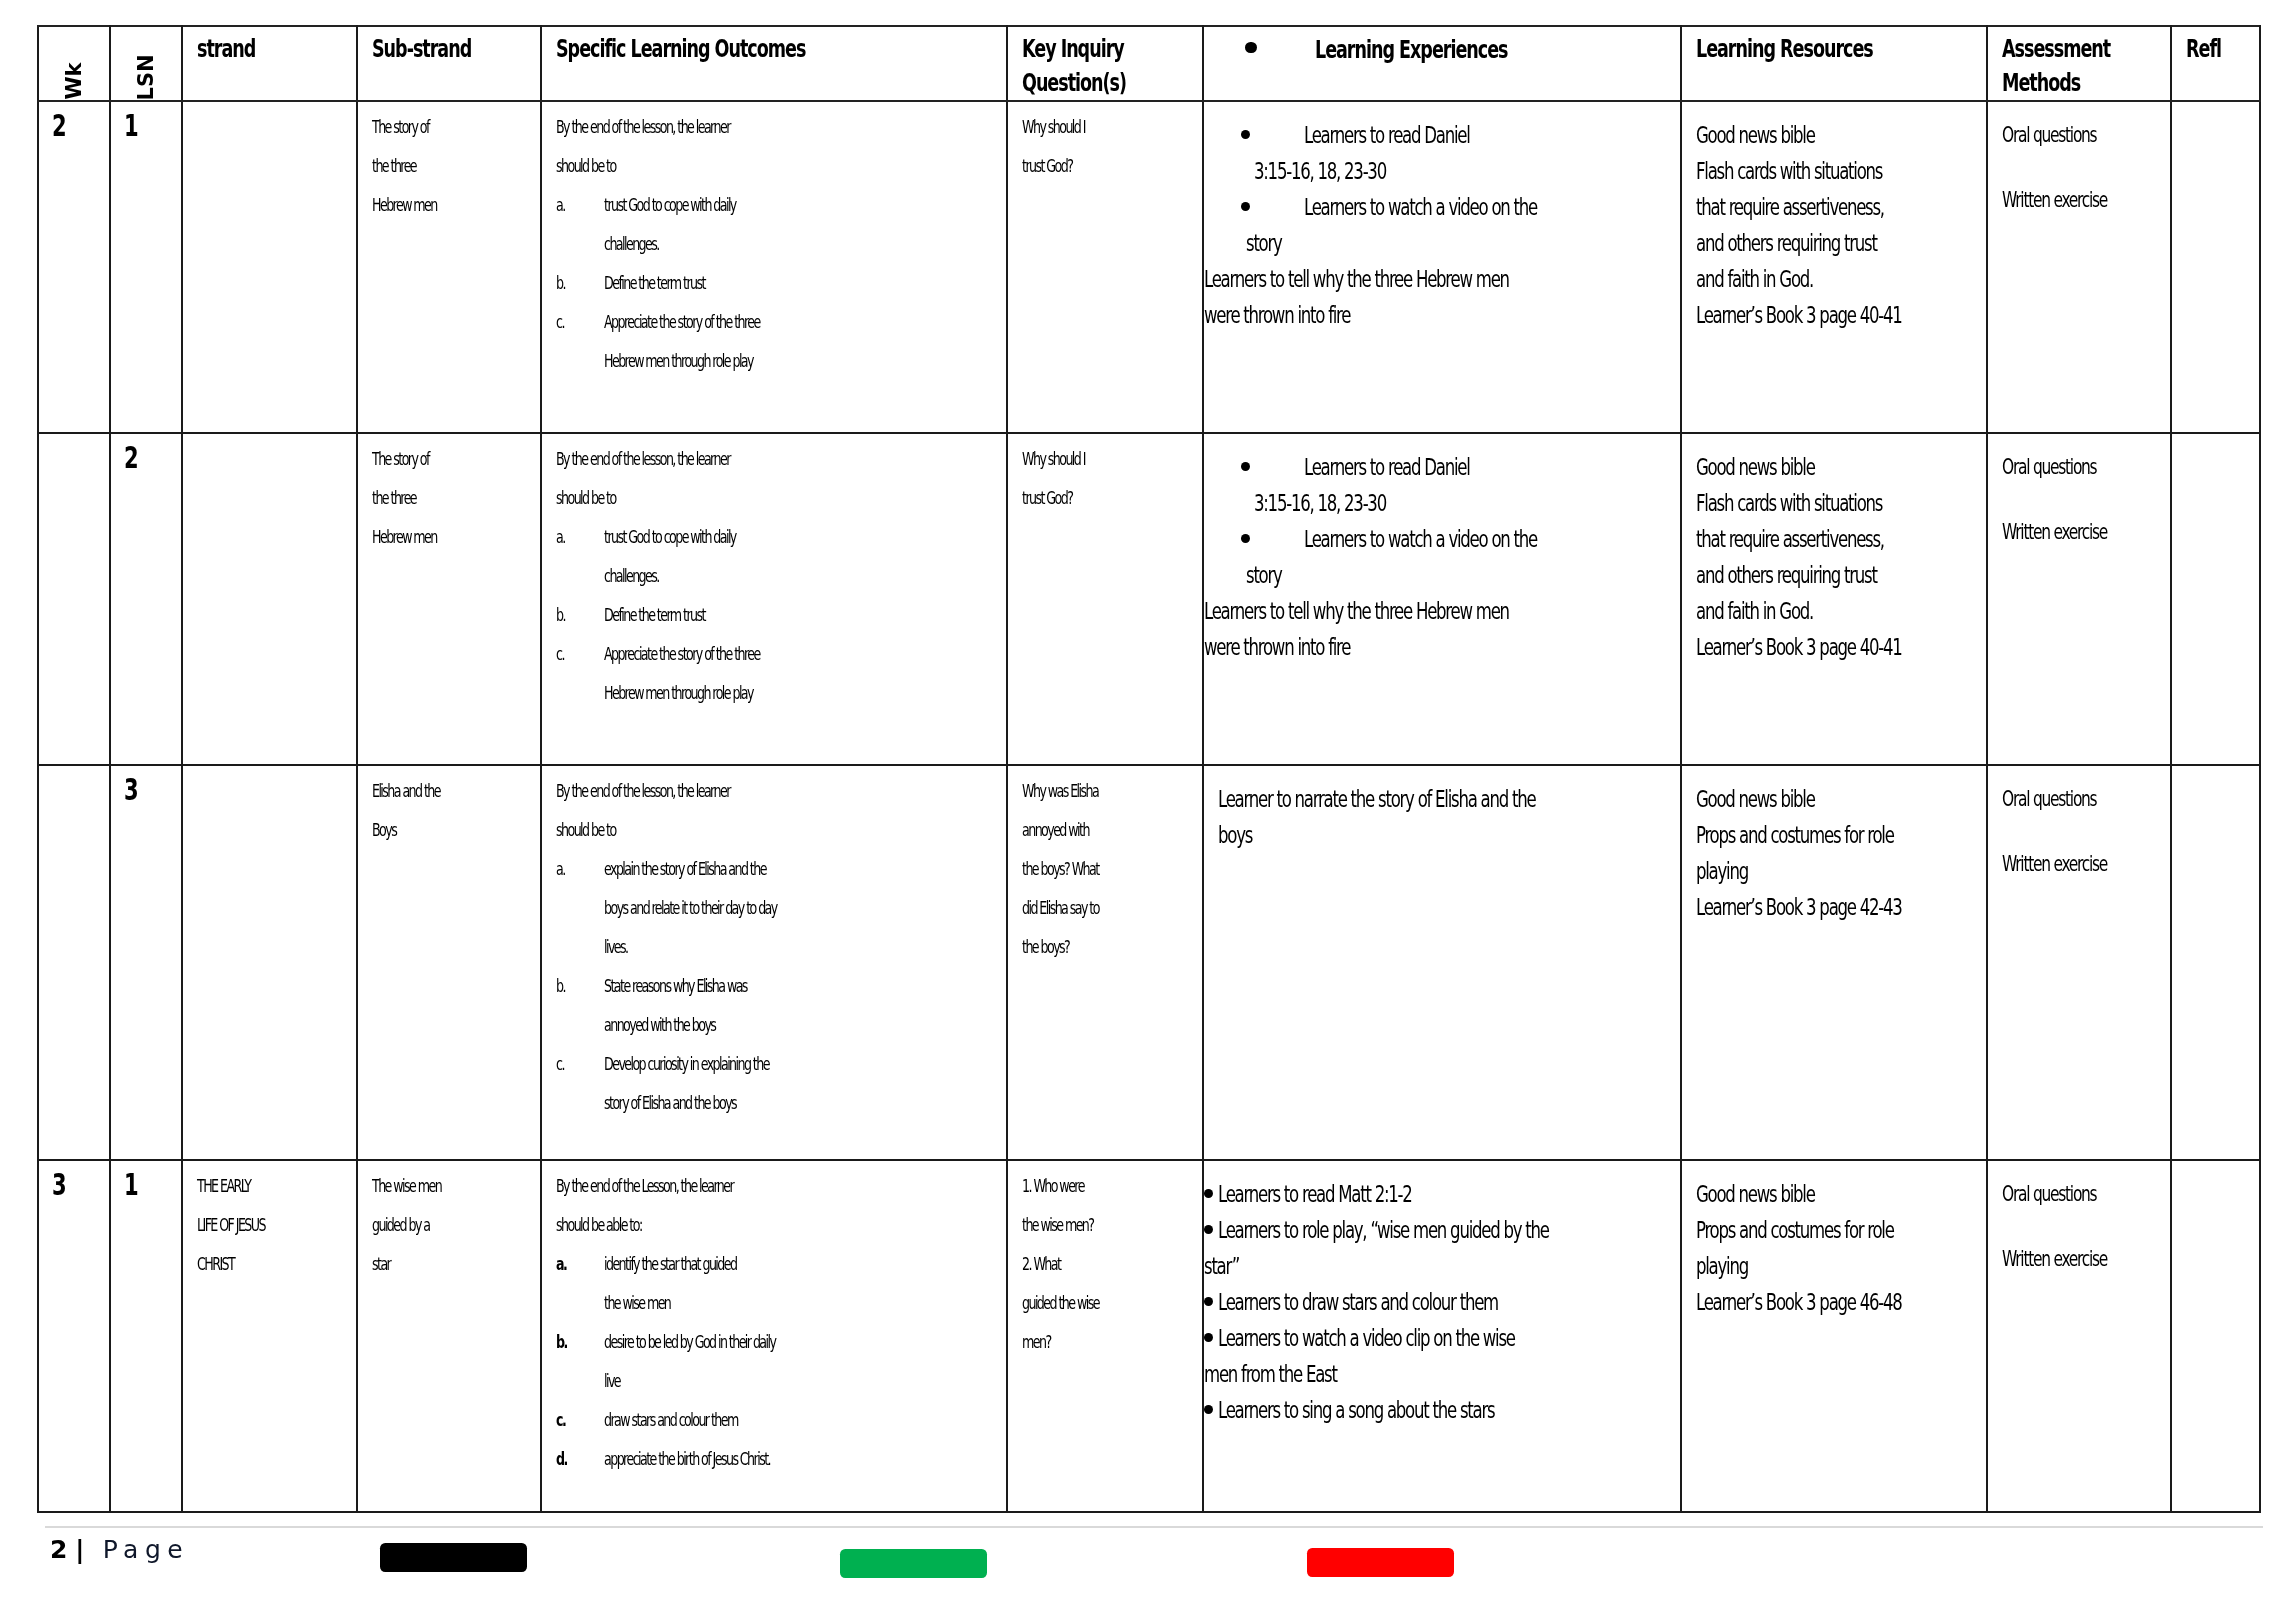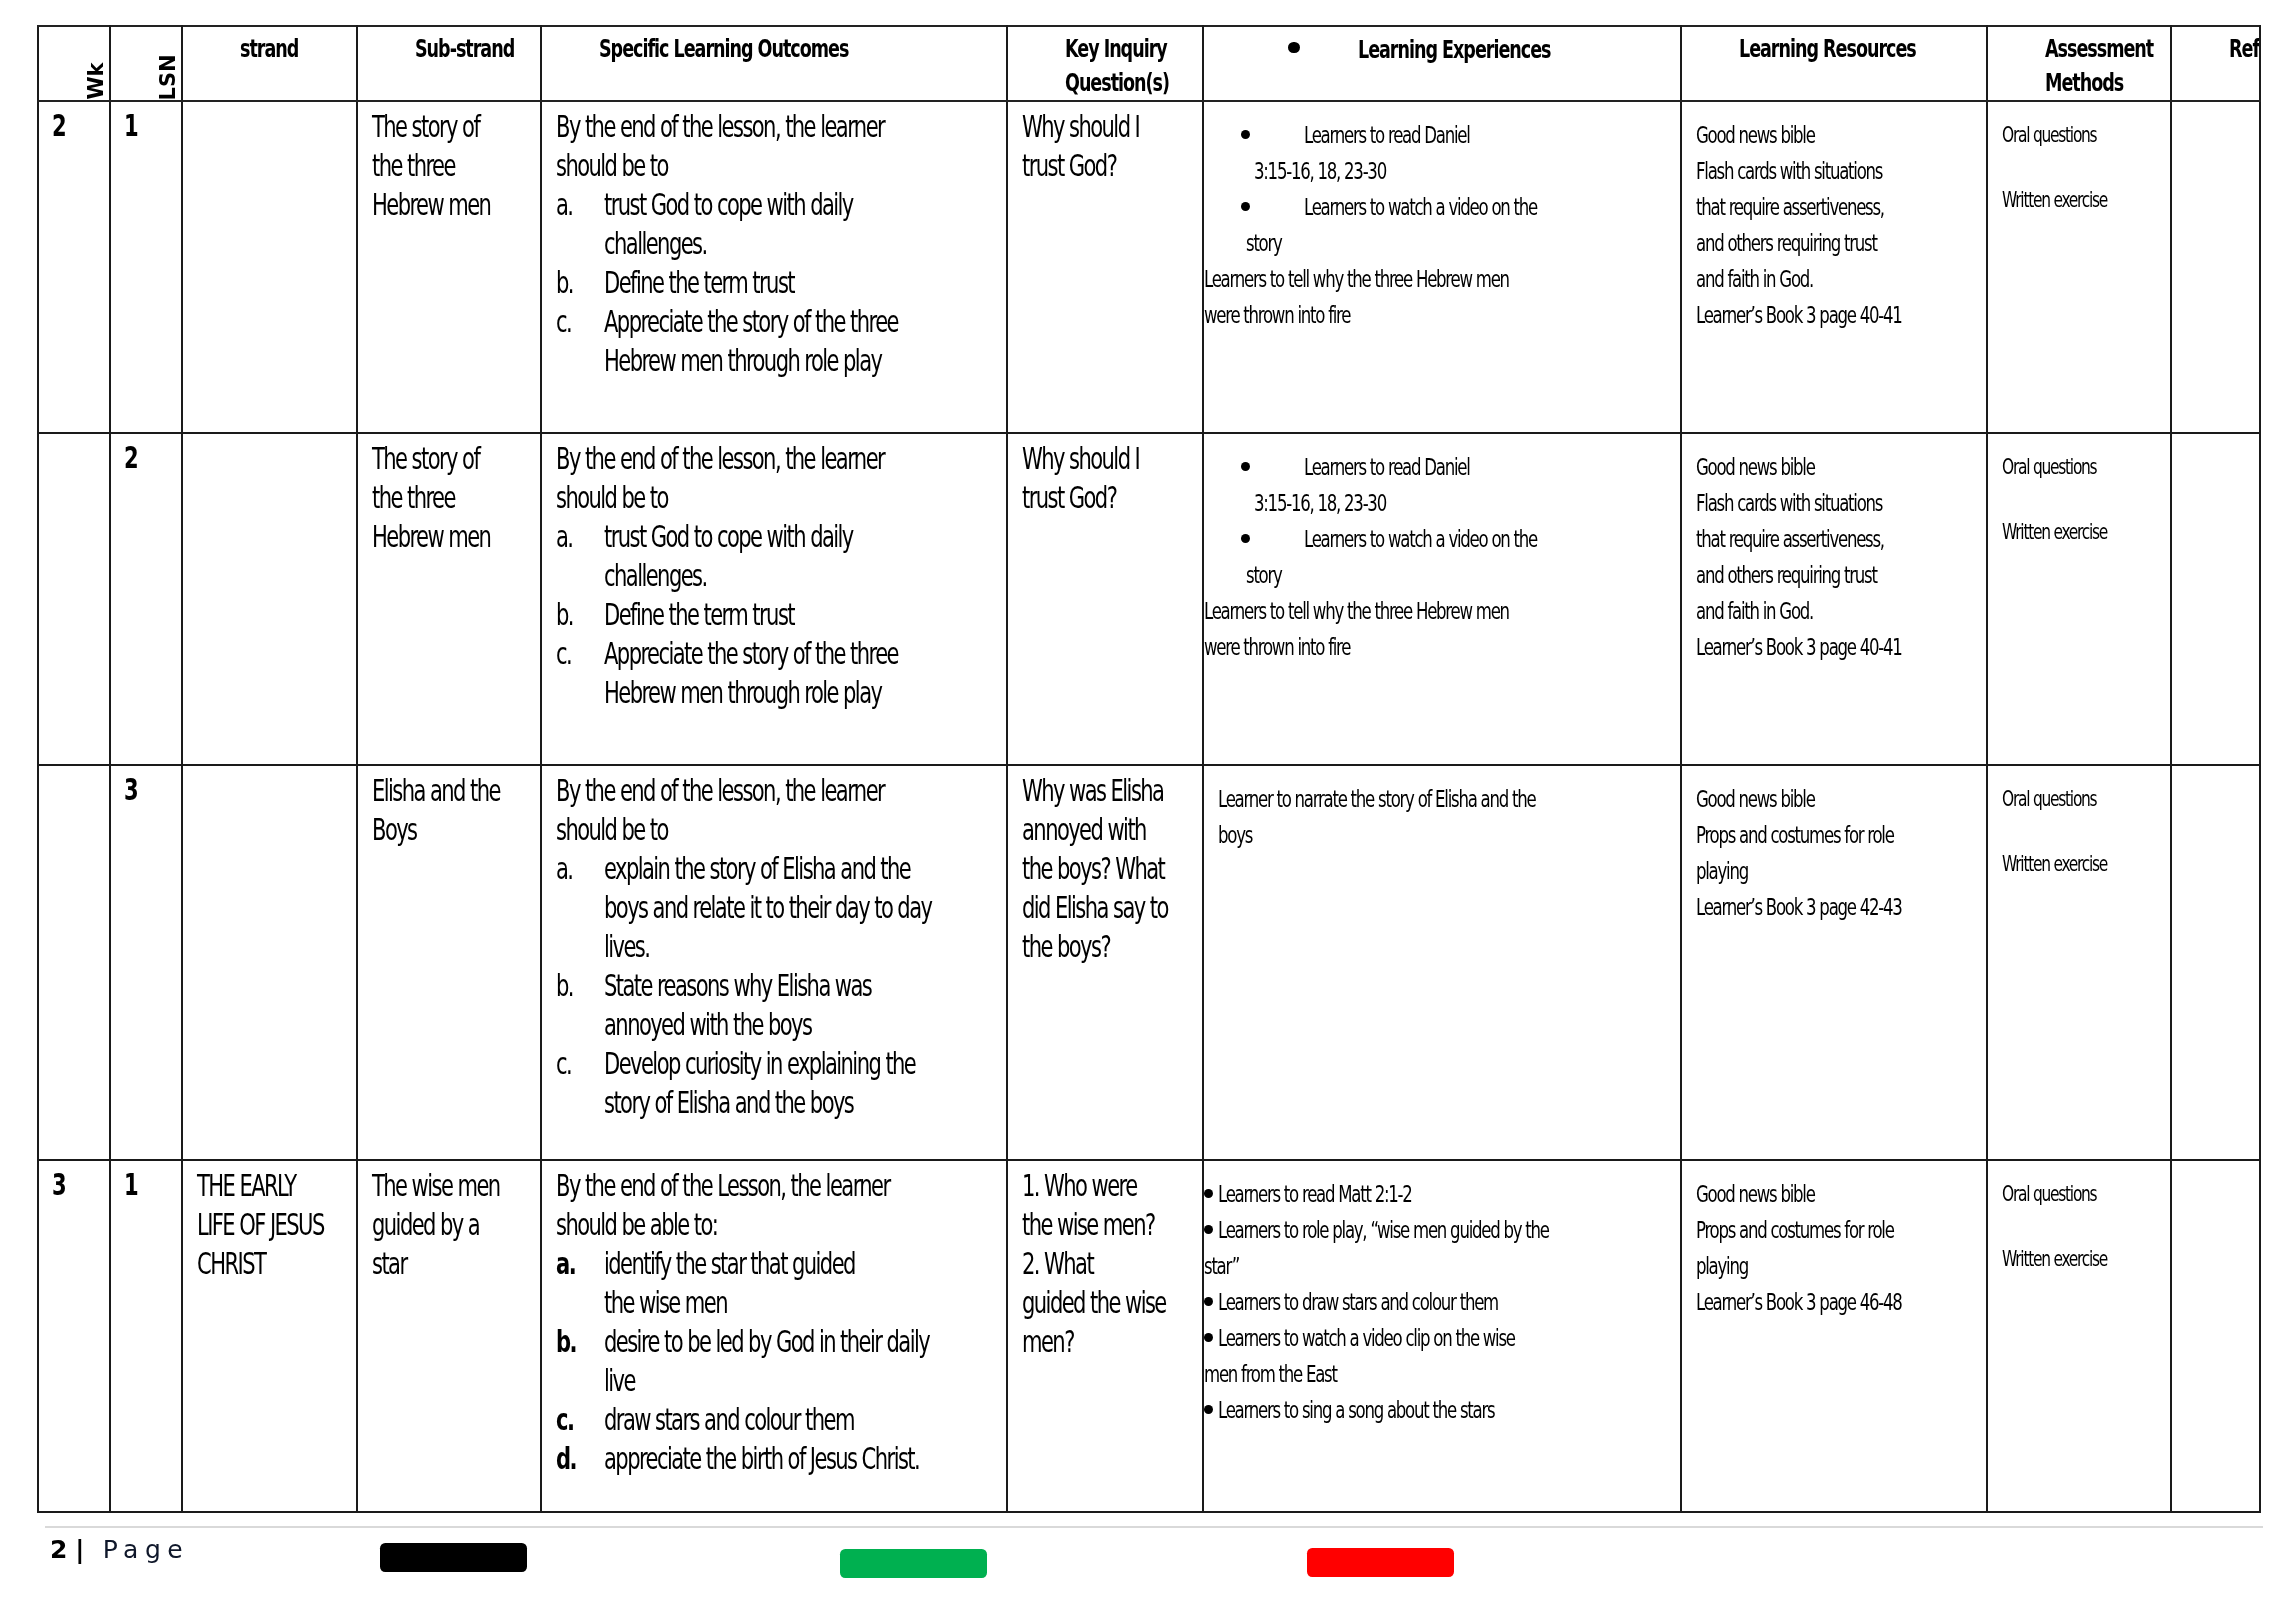--- a/index.html
+++ b/index.html
@@ -1,31 +1,31 @@
 <!DOCTYPE html>
 <html style="font-size:10.5px"><head>
 <meta charset="utf-8">
 <style>
   html, body { margin:0; padding:0; background:#ffffff; }
   body { width:2295px; height:1623px; position:relative; overflow:hidden;
          font-family:"DejaVu Sans", sans-serif; color:#000; }
   .page { position:absolute; left:0; top:0; width:2295px; height:1623px; }
   table.scheme { position:absolute; left:37px; top:25px; width:2222px; border-collapse:collapse; table-layout:fixed; }
   table.scheme td, table.scheme th { border:2px solid #1a1a1a; vertical-align:top; padding:0; overflow:hidden; }
-  table.scheme tr.head td { border-top:2.6px solid #222; border-bottom:2.6px solid #222;padding-left:43px; }
+  table.scheme tr.head td { border-top:2.6px solid #222; border-bottom:2.6px solid #222; }
   table.scheme tr.wkstart td { border-top:2.6px solid #222; }
   .cell { font-family:"DejaVu Sans", sans-serif; font-stretch:condensed; font-size:25px; line-height:39px;
           letter-spacing:-1.6px; transform-origin:0 0; }
   .narrow { display:inline-block; transform:scaleX(0.78); transform-origin:0 0; white-space:nowrap; }
   .hd { font-weight:bold; font-size:25px; line-height:34px; letter-spacing:-1.3px; padding:5.2px 0 0 14.4px; }
   .rot { position:relative; height:69px; }
   .rot span { position:absolute; bottom:2.6px; left:50%; transform:translateX(-50%) rotate(-90deg); transform-origin:50% 50%;
               font-weight:bold; font-size:21px; font-family:"DejaVu Sans", sans-serif; display:block; width:39px; text-align:center; }
   .num { font-weight:bold; font-size:30px; padding:3.9px 0 0 13px; letter-spacing:-1.3px; }
-  .txt { padding:5.2px 7.9px 0 14.4px; font-size:30px; line-height:39px; letter-spacing:-2px; }
+  .txt { padding:5.2px 7.9px 0 14.4px; font-size:18px; line-height:39px; letter-spacing:-2px; }
   .txt.sm { font-size:23.6px; line-height:36px; letter-spacing:-1.6px; padding-top:15px; }
   .line { display:block; white-space:nowrap; }
   .slo-item { display:flex; }
   .slo-item .lbl { width:48px; flex:0 0 48px; }
   .slo-item .lbl.b { font-weight:bold; }
   .slo-item .body { flex:1;text-decoration:underline; }
   .bul { display:inline-block; width:9.2px; height:9.2px; border-radius:50%; background:#000; vertical-align:middle; margin-right:5.2px; position:relative; top:-2.6px; }
   .le-bul { padding-left:37px; }
   .le-bul .bul { margin-right:54px; }
   .le-indent { padding-left:42px; }

